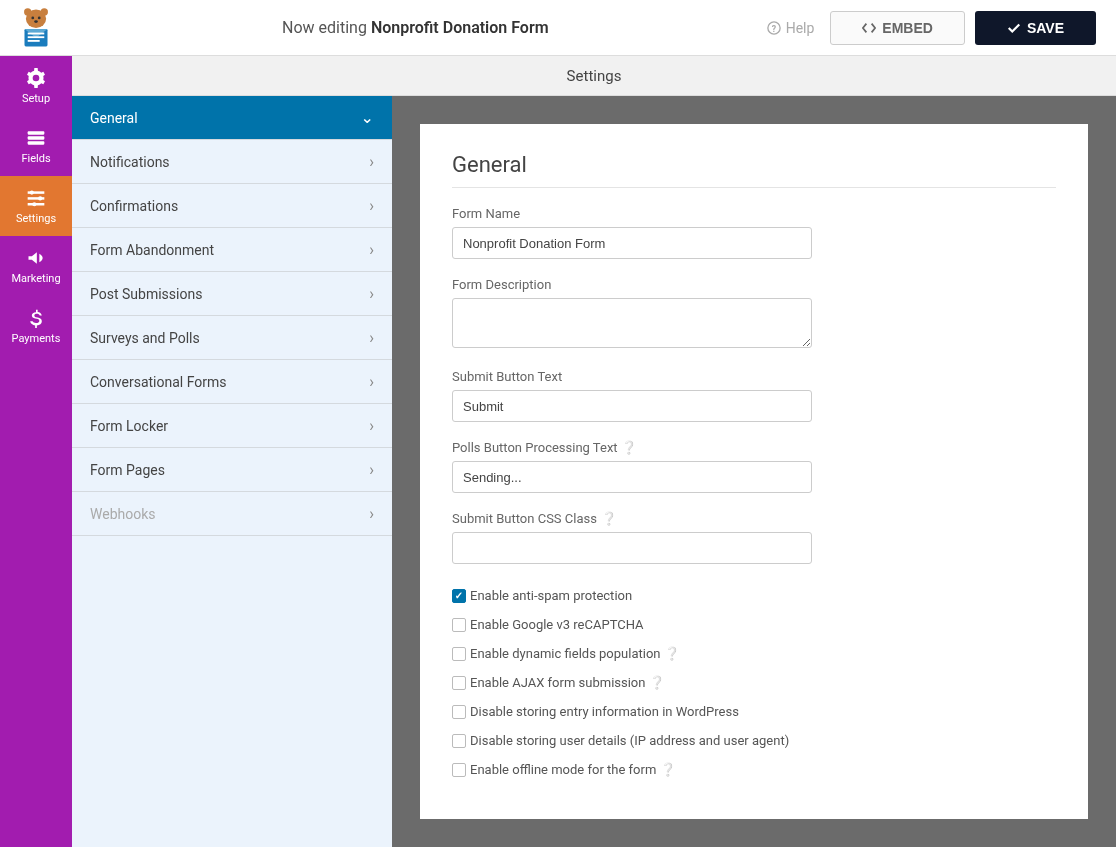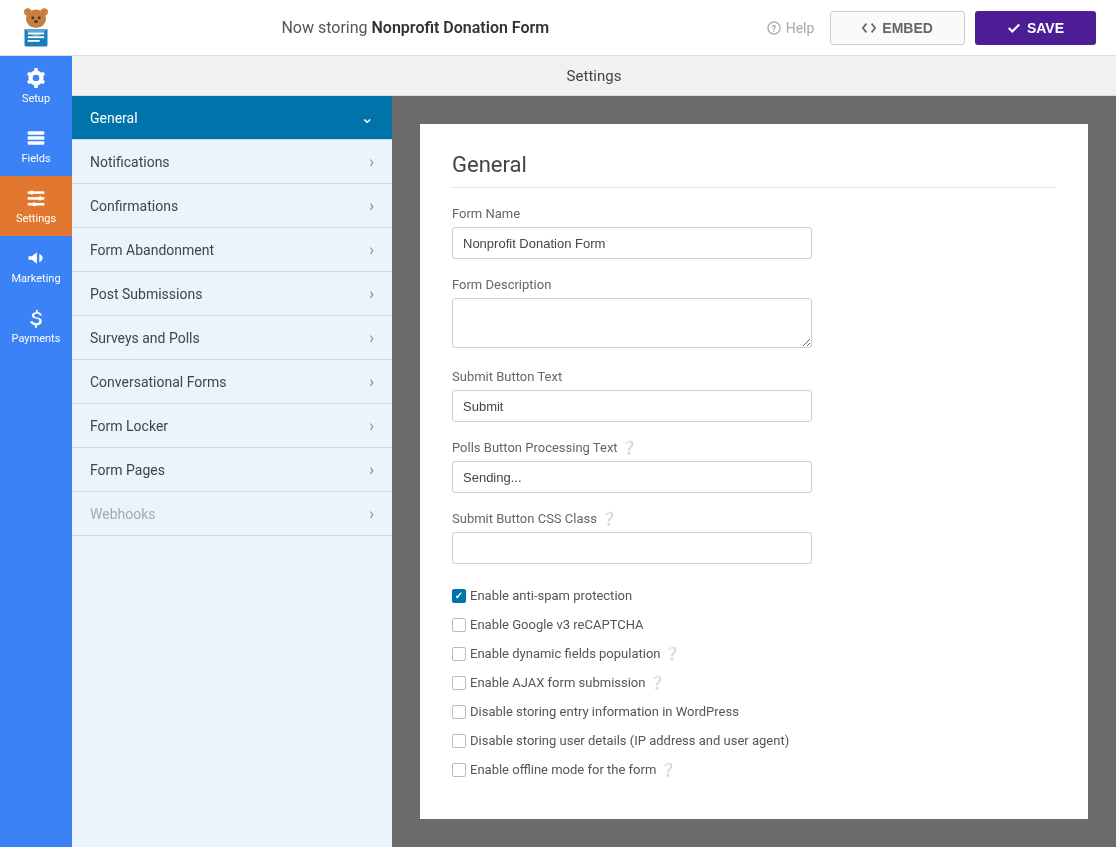--- a/index.html
+++ b/index.html
@@ -9,28 +9,28 @@
     .topbar { height: 56px; border-bottom: 1px solid #ddd; display: flex; align-items: center; padding: 0 20px 0 8px; position: relative; }
     .logo { width: 56px; height: 46px; display: flex; align-items: center; justify-content: center; }
     .logo svg { width: 46px; height: 46px; }
     .title-area { flex: 1; text-align: center; font-size: 16px; color: #555; }
     .title-area .bold { font-weight: 600; color: #333; }
     .topbar-right { display: flex; align-items: center; gap: 10px; }
     .help-link { color: #aaa; font-size: 14px; display: flex; align-items: center; gap: 5px; cursor: pointer; margin-right: 6px; }
     .btn { padding: 8px 31px; border-radius: 3px; font-size: 14px; font-weight: 600; cursor: pointer; border: 1px solid transparent; display: flex; align-items: center; gap: 6px; }
     .btn-embed { background: #fafafa; border-color: #ccc; color: #666; }
     .btn-embed svg { width: 14px; height: 14px; }
-    .btn-save { background: #4c1d95; color: #fff; }
+    .btn-save { background: #0f172a; color: #fff; }
     .btn-save svg { width: 14px; height: 14px; }
 
     
     .main { display: flex; height: calc(100% - 56px); }
     
     
-    .icon-sidebar { width: 72px; background: #3b82f6; display: flex; flex-direction: column; }
+    .icon-sidebar { width: 72px; background: #a21caf; display: flex; flex-direction: column; }
     .icon-item { height: 60px; display: flex; flex-direction: column; align-items: center; justify-content: center; color: #fff; font-size: 11px; cursor: pointer; gap: 4px; }
     .icon-item.active { background: #e27730; }
     .icon-item svg { width: 20px; height: 20px; fill: #fff; }
     
     
     .settings-header { height: 40px; background: #f1f1f1; border-bottom: 1px solid #ddd; display: flex; align-items: center; justify-content: center; font-size: 15px; color: #444; }
     
     .right-area { flex: 1; display: flex; flex-direction: column; }
     .content-row { flex: 1; display: flex; }
     
@@ -73,21 +73,21 @@
       <ellipse cx="57" cy="28" rx="3" ry="3" fill="#333"></ellipse>
       <ellipse cx="50" cy="36" rx="4" ry="3" fill="#333"></ellipse>
       <rect x="25" y="52" width="50" height="38" fill="#1a7cbd" rx="3"></rect>
       <polygon points="25,52 50,72 75,52" fill="#5ba8d4"></polygon>
       <rect x="32" y="60" width="36" height="4" fill="#fff"></rect>
       <rect x="32" y="68" width="36" height="4" fill="#fff"></rect>
       <rect x="32" y="76" width="26" height="4" fill="#fff"></rect>
     </svg>
   </div>
   <div class="title-area">
-    <span>Now storing</span>
+    <span>Now editing</span>
     <span class="bold">Nonprofit Donation Form</span>
   </div>
   <div class="topbar-right">
     <div class="help-link">
       <svg width="14" height="14" viewBox="0 0 16 16">
           <circle cx="8" cy="8" r="7" fill="none" stroke="#aaa" stroke-width="1.5"></circle>
           <text x="8" y="12" text-anchor="middle" font-size="10" fill="#aaa" font-weight="bold">?</text>
         </svg>
       <span>Help</span>
     </div>

